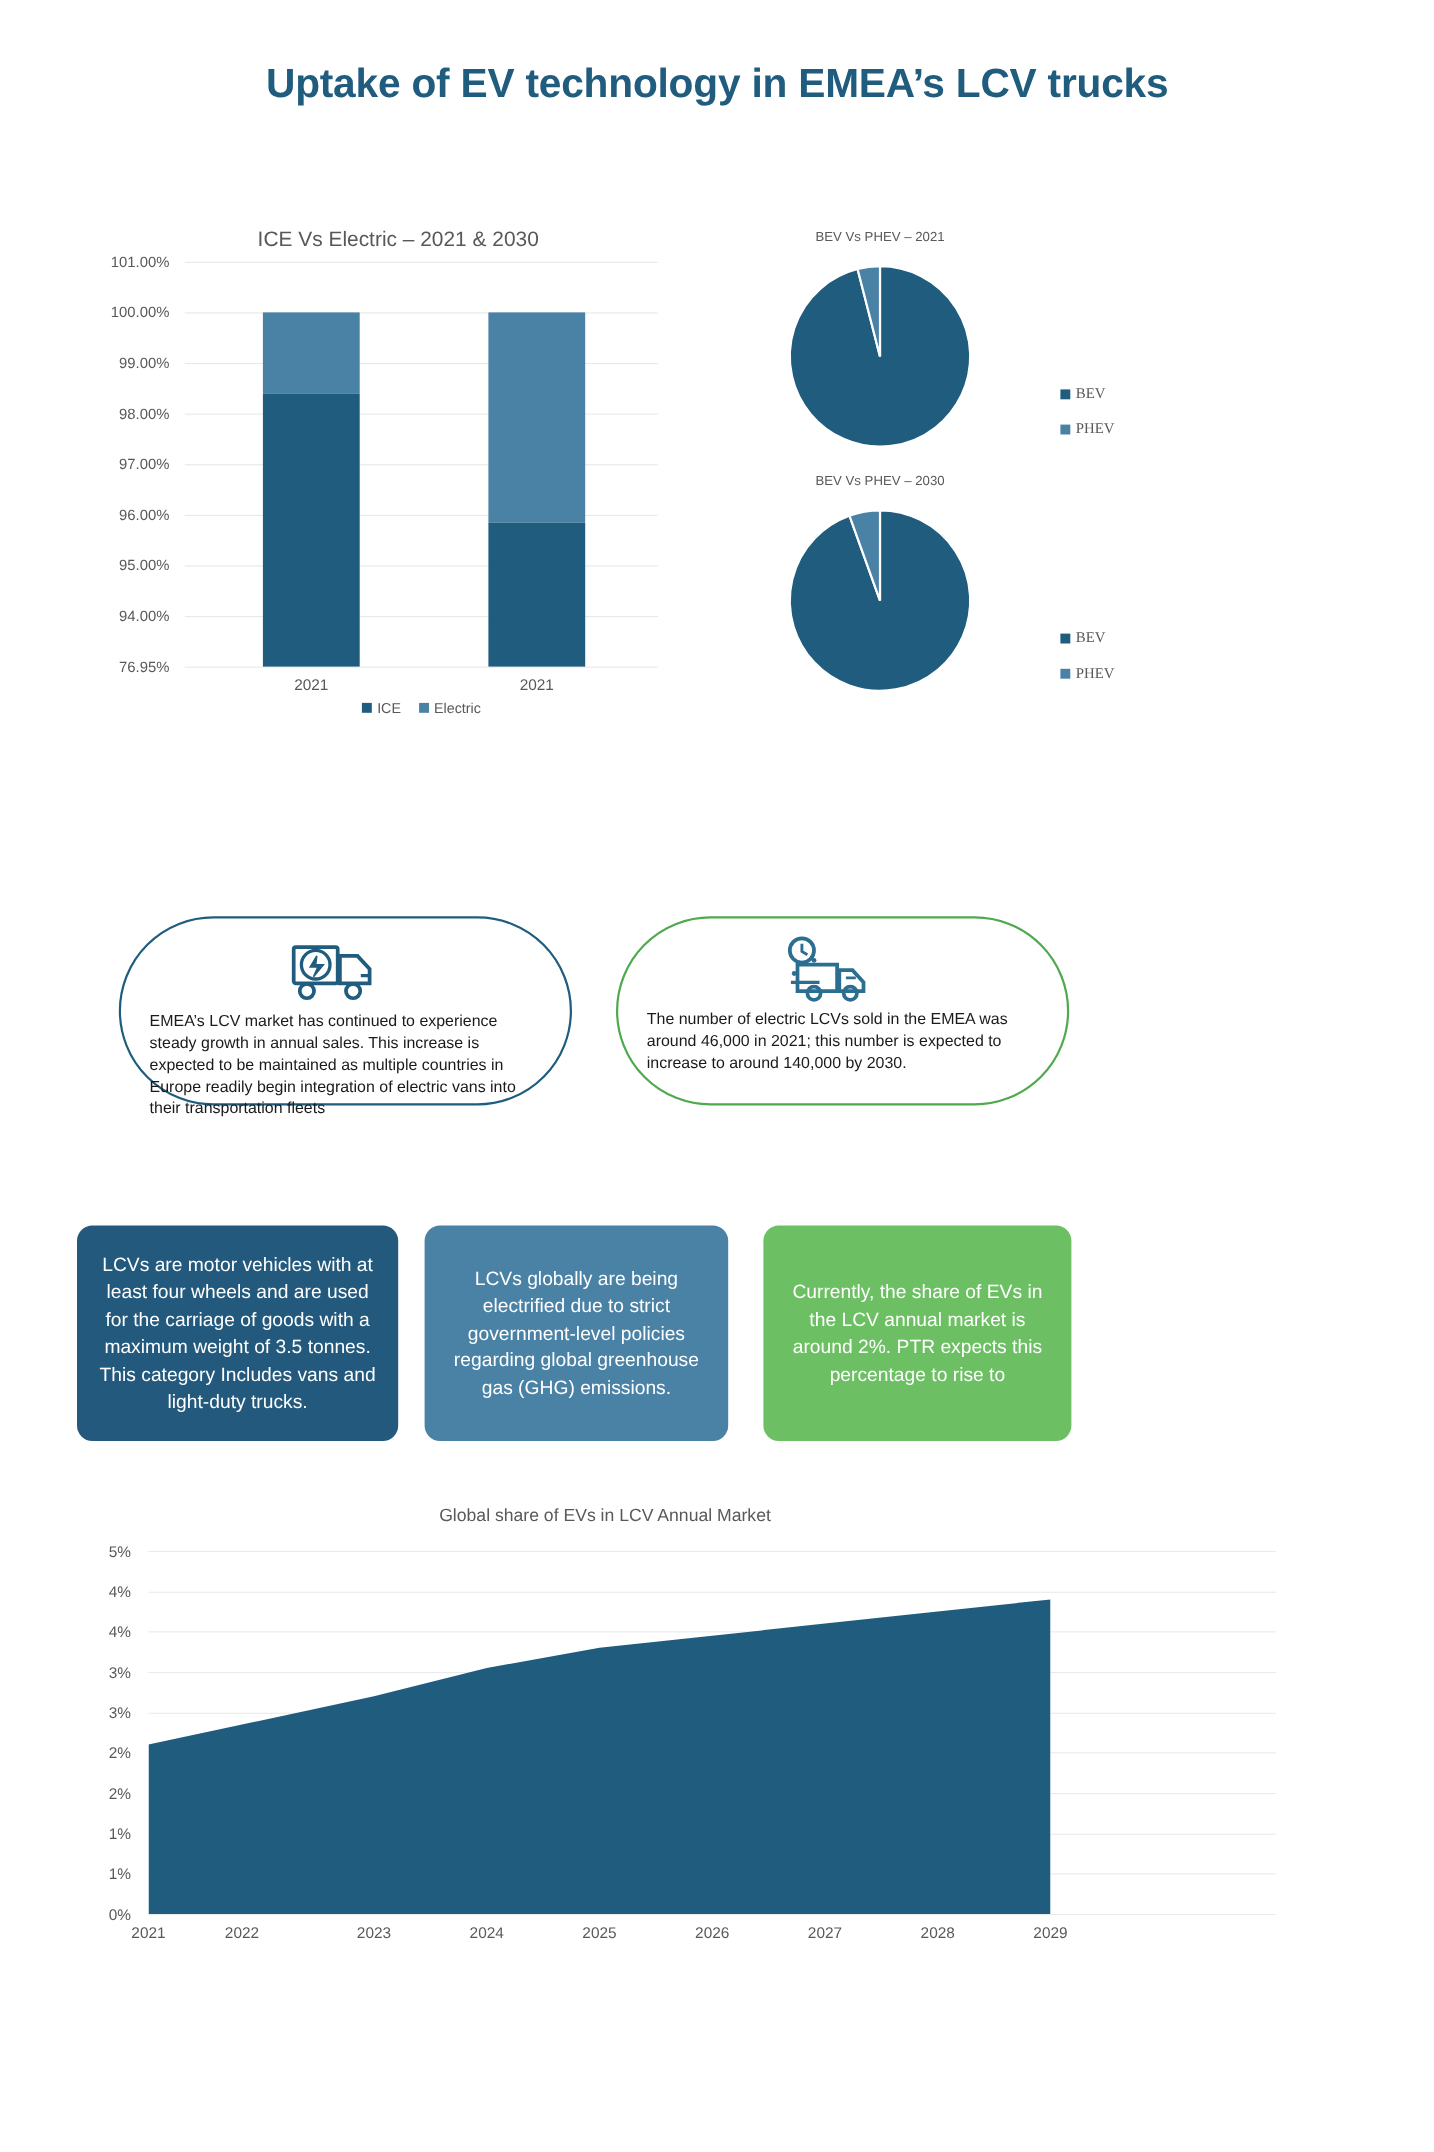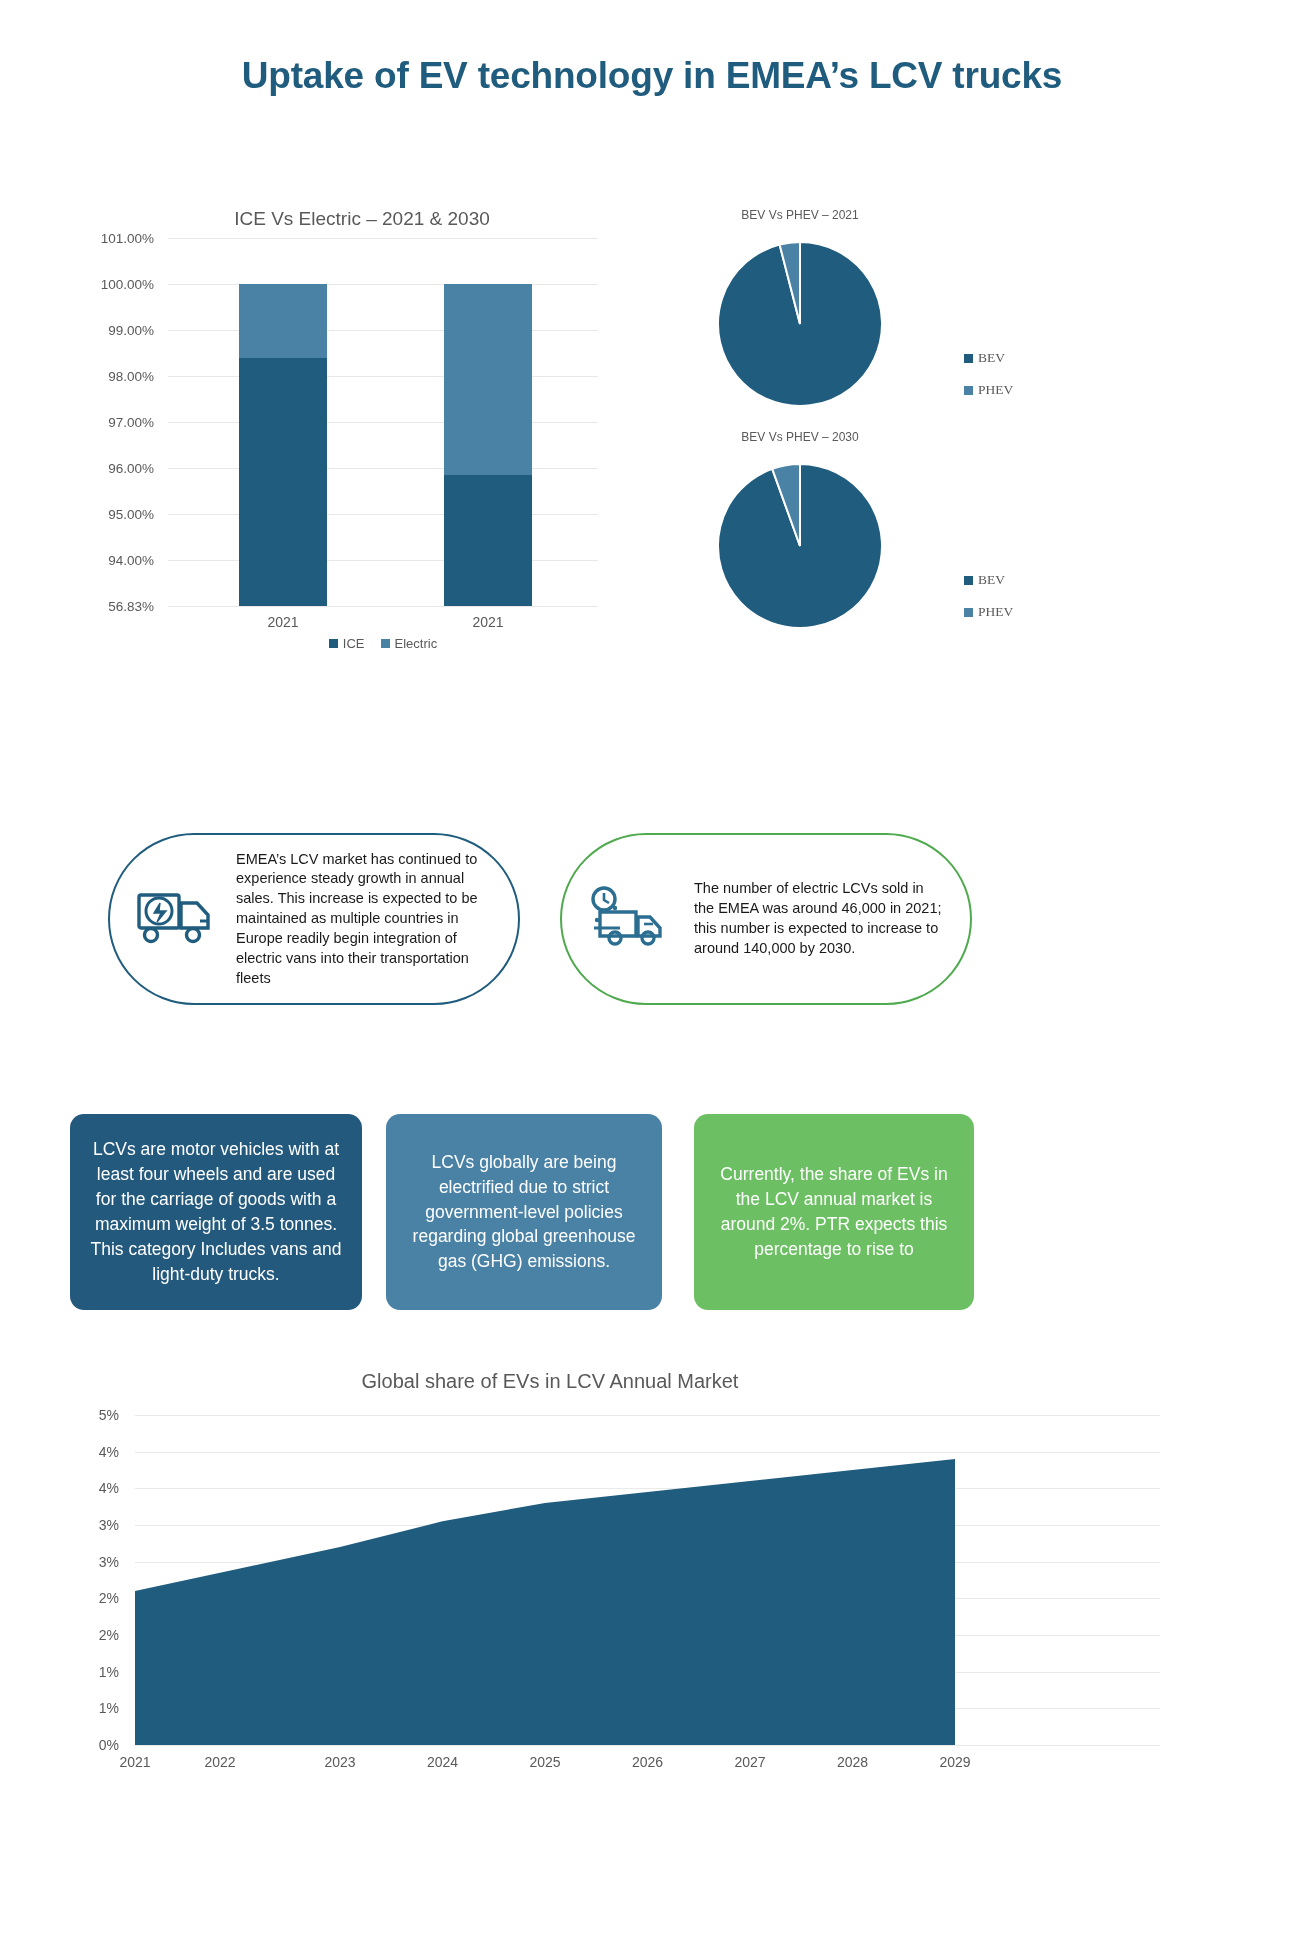--- a/index.html
+++ b/index.html
@@ -60,20 +60,21 @@
   .pie-legend { margin-left: 4px; font-size: 13.5px; color: #595959; }
   .pie-legend .lg-item { margin-bottom: 16px; }
 
   
   .callout {
     position: absolute;
     border-radius: 90px;
     background: #ffffff;
     display: flex; align-items: center;
     padding: 16px 26px;
+    flex-direction: column;
   }
   #callout-left  { left: 108px; top: 833px; width: 412px; height: 172px; border: 2.5px solid #1F5C7E; }
   #callout-right { left: 560px; top: 833px; width: 412px; height: 172px; border: 2.5px solid #4FA94D; }
   .callout-icon { flex: 0 0 auto; margin-right: 14px; }
   .callout-text { font-size: 14.5px; line-height: 1.37; color: #1a1a1a; }
 
   
   .info-card {
     position: absolute;
     border-radius: 14px;
@@ -83,21 +84,21 @@
     padding: 14px 16px;
     font-size: 17.5px;
     line-height: 1.42;
   }
   #info-card-1 { left: 70px;  top: 1114px; width: 292px; height: 196px; background: #23597C; }
   #info-card-2 { left: 386px; top: 1114px; width: 276px; height: 196px; background: #4A82A6; }
   #info-card-3 { left: 694px; top: 1114px; width: 280px; height: 196px; background: #6CC063; }
 
   
   #area-chart-block { position: absolute; left: 70px; top: 1370px; width: 1090px; height: 560px; }
-  #area-chart-title { text-align: center; font-size: 20px; color: #595959; width: 880px; margin-left: 40px; }
+  #area-chart-title { text-align: center; font-size: 16px; color: #595959; width: 880px; margin-left: 40px; }
   .ac-plot { position: relative; margin-left: 65px; margin-top: 22px; height: 330px; }
   .ac-ylabels { position: absolute; left: -66px; top: 0; width: 60px; height: 330px; }
   .ac-ylabel {
     position: absolute; right: 10px; font-size: 14px; color: #595959;
     transform: translateY(-50%);
   }
   .ac-grid { position: absolute; left: 0; right: 0; height: 1px; background: #eaeaea; }
   .ac-xaxis { position: relative; margin-left: 65px; height: 30px; }
   .ac-xlabel {
     position: absolute; font-size: 14px; color: #595959;
@@ -114,21 +115,21 @@
   <div class="bc-plot" id="bc-plot">
     <div class="bc-ylabels" id="bc-ylabels">
         <div class="bc-ylabel" style="top: 0px;">101.00%</div>
         <div class="bc-ylabel" style="top: 46px;">100.00%</div>
         <div class="bc-ylabel" style="top: 92px;">99.00%</div>
         <div class="bc-ylabel" style="top: 138px;">98.00%</div>
         <div class="bc-ylabel" style="top: 184px;">97.00%</div>
         <div class="bc-ylabel" style="top: 230px;">96.00%</div>
         <div class="bc-ylabel" style="top: 276px;">95.00%</div>
         <div class="bc-ylabel" style="top: 322px;">94.00%</div>
-        <div class="bc-ylabel" style="top: 368px;">56.83%</div>
+        <div class="bc-ylabel" style="top: 368px;">76.95%</div>
       </div>
   <div class="bc-grid" style="top: 0px;"></div>
       <div class="bc-grid" style="top: 46px;"></div>
       <div class="bc-grid" style="top: 92px;"></div>
       <div class="bc-grid" style="top: 138px;"></div>
       <div class="bc-grid" style="top: 184px;"></div>
       <div class="bc-grid" style="top: 230px;"></div>
       <div class="bc-grid" style="top: 276px;"></div>
       <div class="bc-grid" style="top: 322px;"></div>
       <div class="bc-grid" style="top: 368px;"></div>

